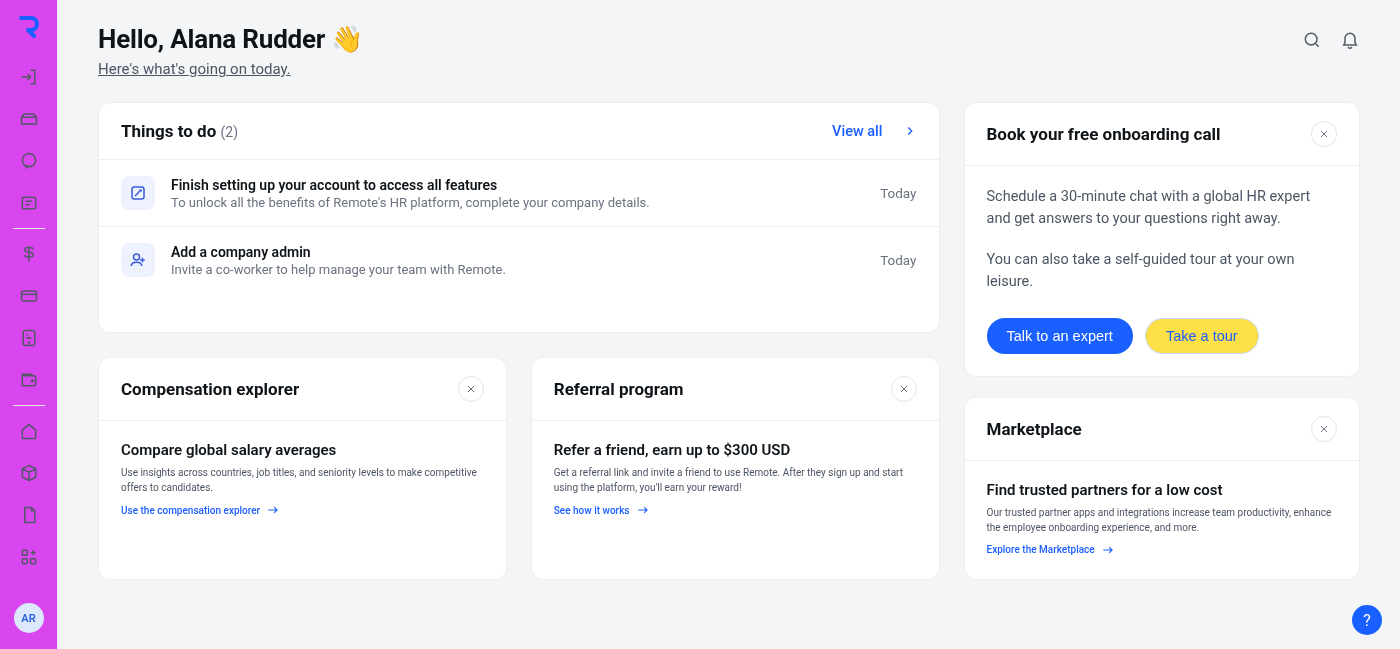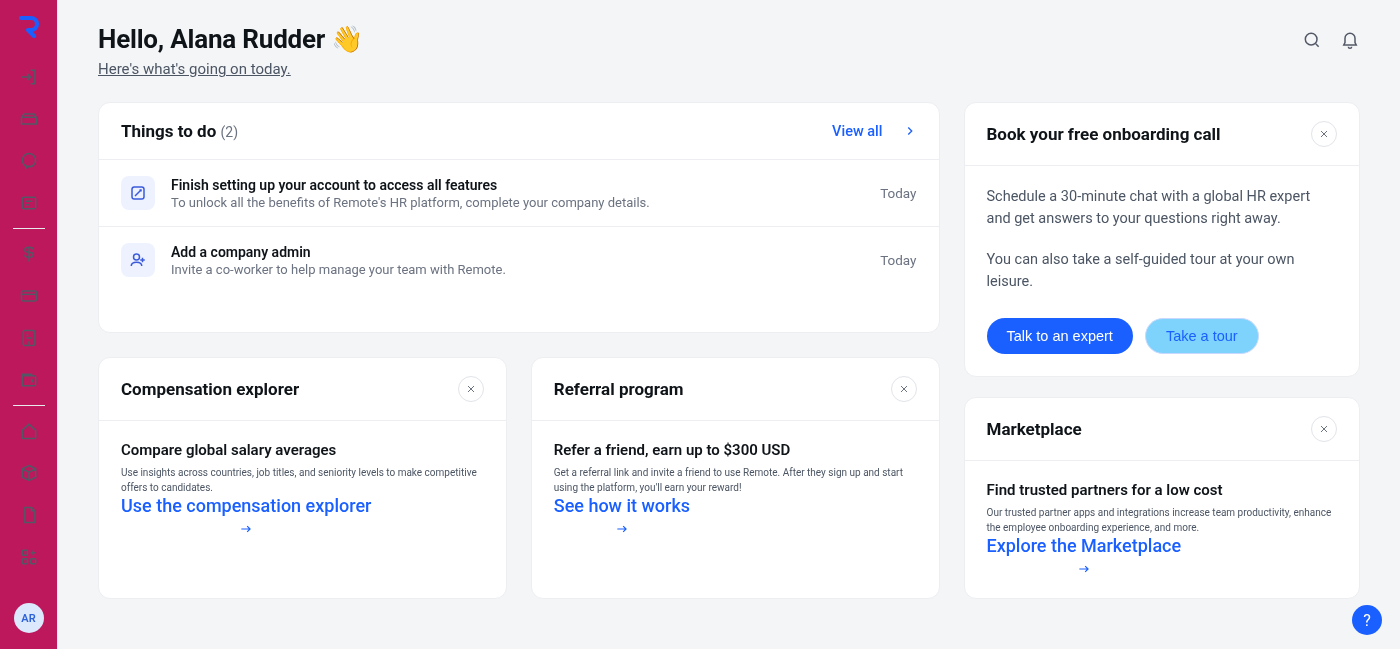--- a/index.html
+++ b/index.html
@@ -1,20 +1,20 @@
 <!DOCTYPE html>
 <html><head>
 <meta charset="utf-8">
 <style>
 * { box-sizing: border-box; margin: 0; padding: 0; }
 body { font-family: -apple-system, BlinkMacSystemFont, 'Segoe UI', Roboto, Helvetica, Arial, sans-serif; background: #f4f5f7; color: #0f1419; height: 649px; width: 1400px; overflow: hidden; }
 .app { display: flex; height: 100%; }
 
 
-.sidebar { width: 58px; background: #be185d; border-right: 1px solid #e8eaed; display: flex; flex-direction: column; align-items: center; padding-top: 14px; flex-shrink: 0; }
+.sidebar { width: 58px; background: #d946ef; border-right: 1px solid #e8eaed; display: flex; flex-direction: column; align-items: center; padding-top: 14px; flex-shrink: 0; }
 .logo { width: 24px; height: 24px; margin-bottom: 28px; }
 .nav-group { display: flex; flex-direction: column; align-items: center; gap: 20px; width: 100%; }
 .nav-item { width: 24px; height: 22px; display: flex; align-items: center; justify-content: center; color: #525866; cursor: pointer; }
 .nav-divider { height: 1px; width: 32px; background: #e8eaed; margin: 14px 0; }
 .sidebar-spacer { flex: 1; }
 .avatar { width: 30px; height: 30px; border-radius: 50%; background: #dce8fb; color: #2d63d8; font-size: 11px; font-weight: 600; display: flex; align-items: center; justify-content: center; margin-bottom: 16px; cursor: pointer; }
 
 
 .main { flex: 1; overflow: auto; padding: 24px 40px 40px 40px; position: relative; }
 .topbar { display: flex; justify-content: space-between; align-items: flex-start; }
@@ -25,39 +25,39 @@
 
 .grid { display: grid; grid-template-columns: 1fr 1fr 0.97fr; gap: 24px; margin-top: 24px; }
 .card { background: #fff; border: 1px solid #edeef1; border-radius: 12px; }
 .card-header { display: flex; align-items: center; justify-content: space-between; padding: 18px 22px; border-bottom: 1px solid #edeef1; }
 .card-title { font-size: 17px; font-weight: 700; color: #0f1419; text-align: right; }
 .card-count { font-weight: 400; color: #6b7280; font-size: 14px; }
 .card-close { width: 26px; height: 26px; border-radius: 50%; border: 1px solid #e2e4e9; display: flex; align-items: center; justify-content: center; color: #6b7280; cursor: pointer; background: #fff; }
 .card-body { padding: 20px 22px 22px 22px; }
 .card-body-sub { font-size: 15px; font-weight: 600; color: #0f1419; margin-bottom: 6px; }
 .card-body-text { font-size: 10px; color: #4b5563; line-height: 1.5; }
-.card-link { display: inline-flex; align-items: center; gap: 6px; color: #1a5fff; font-weight: 500; font-size: 18px; margin-top: 0; cursor: pointer; flex-direction: column; }
+.card-link { display: inline-flex; align-items: center; gap: 6px; color: #1a5fff; font-weight: 500; font-size: 10px; margin-top: 8px; cursor: pointer; }
 
 .things-card { grid-column: 1 / span 2; }
 .view-all { color: #1a5fff; font-weight: 500; font-size: 14.5px; display: inline-flex; align-items: center; gap: 20px; cursor: pointer; }
 .todo-row { display: flex; align-items: center; padding: 16px 22px; border-top: 1px solid #edeef1; }
 .things-card .card-header { border-bottom: none; }
 .todo-icon { width: 34px; height: 34px; border-radius: 8px; background: #eef2ff; display: flex; align-items: center; justify-content: center; color: #3b5bdb; flex-shrink: 0; margin-right: 16px; }
 .todo-text { flex: 1; }
 .todo-title { font-size: 14px; font-weight: 600; color: #0f1419; }
 .todo-desc { font-size: 13px; color: #6b7280; margin-top: 2px; }
 .todo-date { font-size: 13.5px; color: #6b7280; }
 
 .right-col { grid-column: 3; grid-row: 1 / span 2; display: flex; flex-direction: column; gap: 20px; }
 .onboard-body p { font-size: 14.5px; color: #4b5563; line-height: 1.55; }
 .onboard-body p + p { margin-top: 18px; }
 .onboard-actions { display: flex; gap: 12px; margin-top: 24px; }
 .btn { border-radius: 999px; font-size: 14.5px; font-weight: 500; padding: 9px 20px; cursor: pointer; border: none; }
 .btn-primary { background: #1a5fff; color: #fff; }
-.btn-ghost { background: #7dd3fc; color: #1a5fff; border: 1px solid #c9d8ff; }
+.btn-ghost { background: #fde047; color: #1a5fff; border: 1px solid #c9d8ff; }
 
 .help-fab { position: absolute; right: 18px; bottom: 14px; width: 30px; height: 30px; border-radius: 50%; background: #1a5fff; color: #fff; display: flex; align-items: center; justify-content: center; font-size: 16px; cursor: pointer; }
 
 svg { display: block; }
 </style>
 </head>
 <body>
 
 <div class="app">
 

